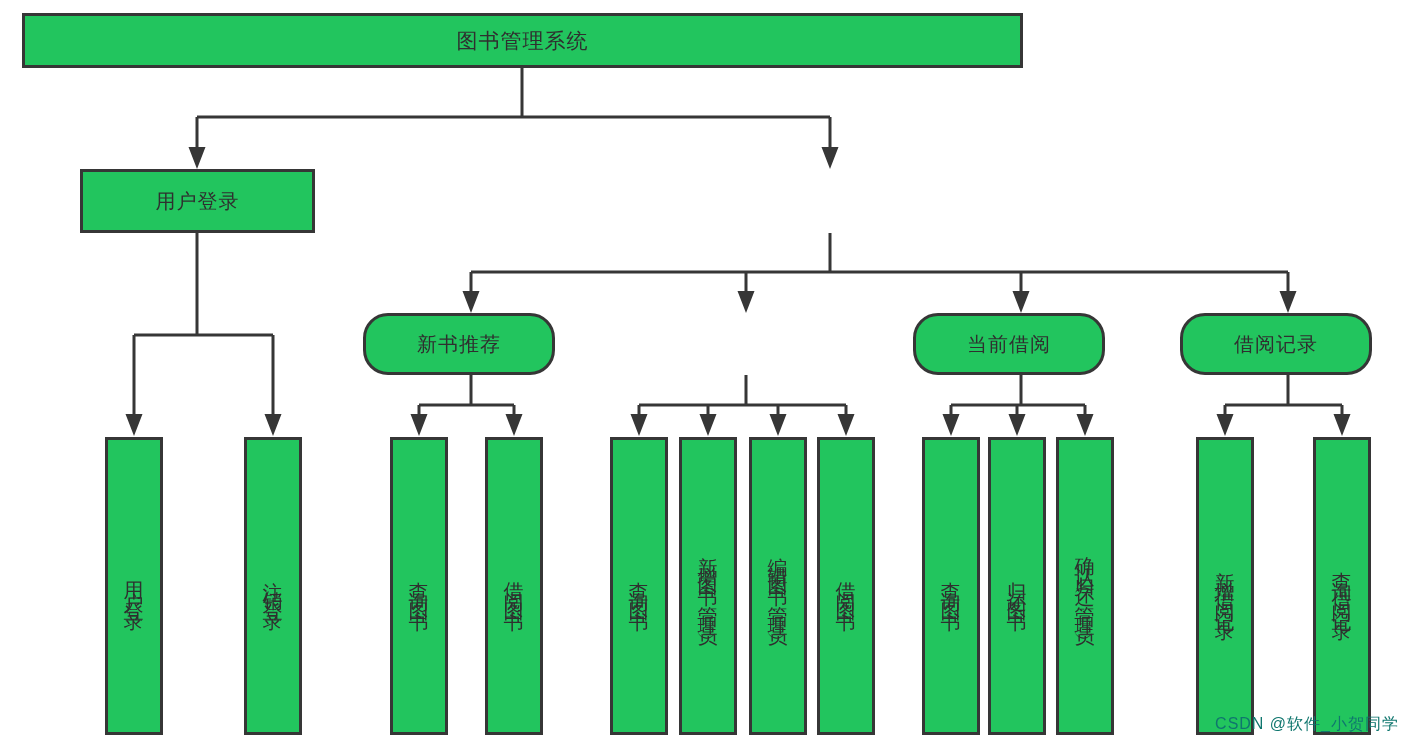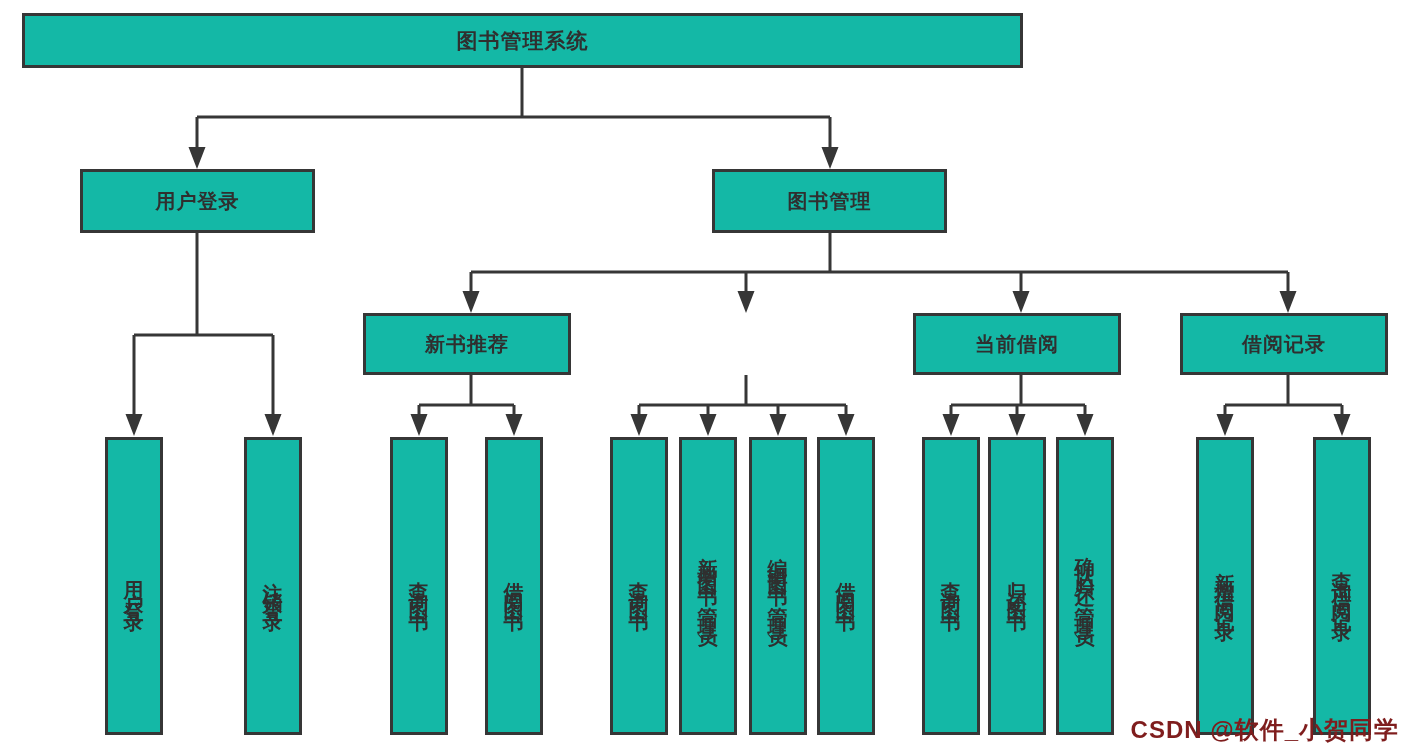--- a/index.html
+++ b/index.html
@@ -16,53 +16,51 @@
     overflow: hidden;
   }
   .connectors {
     position: absolute;
     left: 0; top: 0;
     width: 1405px;
     height: 747px;
   }
   .box {
     position: absolute;
-    background: #14b8a6;
+    background: #22c55e;
     border: 3px solid #363636;
     display: flex;
     align-items: center;
     justify-content: center;
     font-size: 20px;
     letter-spacing: 1px;
     color: #2f2f2f;
     white-space: nowrap;
-    font-weight: bold;
   }
   .box.top-node {
     left: 22px; top: 13px; width: 1001px; height: 55px;
     font-size: 21px;
   }
   .box.lv2 { top: 169px; width: 235px; height: 64px; }
-  .box.lv3 { top: 313px; width: 208px; height: 62px; }
+  .box.lv3 { top: 313px; width: 192px; height: 62px; border-radius: 25px; }
   .box.leaf {
     top: 437px; width: 58px; height: 298px;
     writing-mode: vertical-rl;
     text-orientation: mixed;
     letter-spacing: 10px;
     line-height: 1;
     white-space: normal;
   }
   .watermark {
     position: absolute;
     top: 714px;
     right: 6px;
-    font-size: 24px;
+    font-size: 16px;
     letter-spacing: 1px;
-    color: #7f1d1d;
-    font-weight: bold;
+    color: #0f766e;
   }
 </style>
 </head>
 <body>
 
 <div class="canvas">
 
   <svg class="connectors" viewBox="0 0 1405 747" xmlns="http://www.w3.org/2000/svg">
     <path fill="none" stroke="#363636" stroke-width="3" d="
       M522 68V118 M197 117H830 M197 117V150 M830 117V150
@@ -78,21 +76,20 @@
       M125.5 414h17L134 436Z M264.5 414h17L273 436Z
       M410.5 414h17L419 436Z M505.5 414h17L514 436Z
       M630.5 414h17L639 436Z M699.5 414h17L708 436Z M769.5 414h17L778 436Z M837.5 414h17L846 436Z
       M942.5 414h17L951 436Z M1008.5 414h17L1017 436Z M1076.5 414h17L1085 436Z
       M1216.5 414h17L1225 436Z M1333.5 414h17L1342 436Z"></path>
   </svg>
 
   <div class="box top-node">图书管理系统</div>
 
   <div class="box lv2" style="left:80px">用户登录</div>
-  <div class="box lv2" style="left:712px">图书管理</div>
 
   <div class="box lv3" style="left:363px">新书推荐</div>
   <div class="box lv3" style="left:1180px">借阅记录</div>
   <div class="box lv3" style="left:913px">当前借阅</div>
 
   <div class="box leaf" style="left:105px">用户登录</div>
   <div class="box leaf" style="left:244px">注销登录</div>
 
   <div class="box leaf" style="left:390px">查询图书</div>
   <div class="box leaf" style="left:485px">借阅图书</div>

